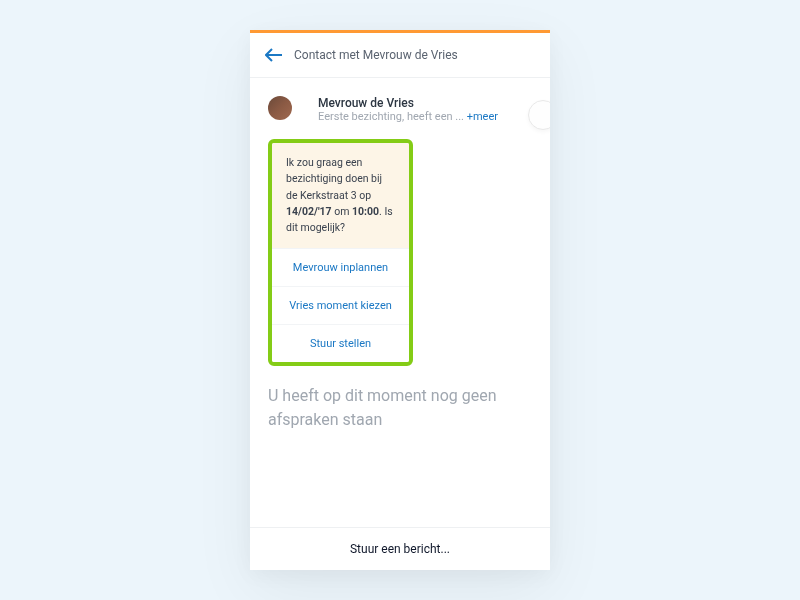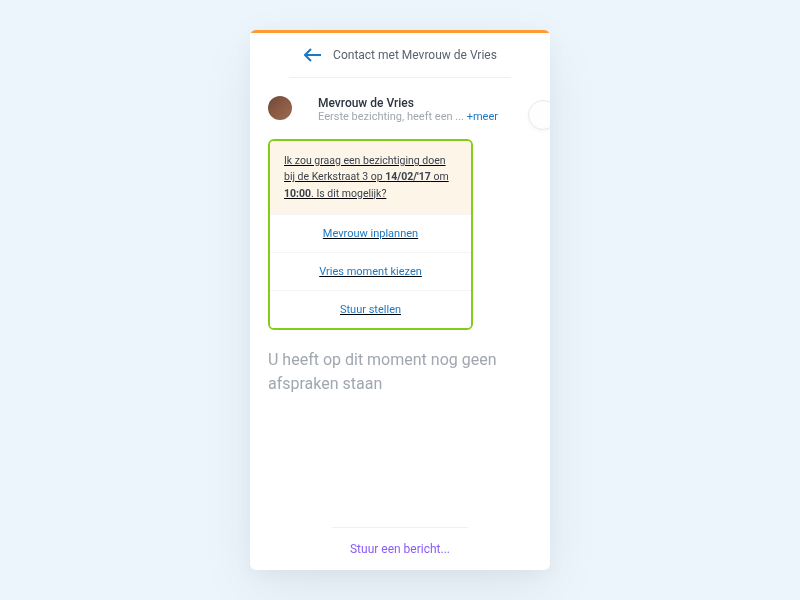--- a/index.html
+++ b/index.html
@@ -16,27 +16,26 @@
       align-items: center;
       justify-content: center;
       font-family: -apple-system, BlinkMacSystemFont, 'Segoe UI', Roboto, sans-serif;
       overflow: hidden;
     }
     
     .phone-frame {
       width: 300px;
       height: 540px;
       background: #fff;
-      border-radius: 6px;
+      border-radius: 0;
       box-shadow: 0 20px 60px rgba(0,0,0,0.06), 0 5px 20px rgba(0,0,0,0.04);
       display: flex;
       flex-direction: column;
       overflow: hidden;
       position: relative;
-      align-items: center;
     }
     
     .accent-bar {
       height: 3px;
       background: #ff9933;
       width: 100%;
     }
     
     .header {
       display: flex;
@@ -132,26 +131,25 @@
       top: 22px;
       width: 30px;
       height: 30px;
       border-radius: 50%;
       background: #fefefe;
       border: 1px solid #e8e8e8;
       box-shadow: 0 2px 4px rgba(0,0,0,0.04);
     }
     
     .card {
-      border: 2px solid #84cc16;
+      border: 4px solid #84cc16;
       border-radius: 6px;
       overflow: hidden;
       margin-bottom: 18px;
-      width: 205px;
-      text-decoration: underline;
+      width: 145px;
     }
     
     .card-msg {
       background: #fdf5e7;
       padding: 12px 14px;
       font-size: 10.5px;
       line-height: 1.55;
       color: #3a424e;
     }
     
@@ -177,21 +175,21 @@
       font-size: 16px;
       color: #a0a7b0;
       line-height: 1.5;
     }
     
     .input-bar {
       border-top: 1px solid #eef0f2;
       padding: 14px 18px;
       text-align: center;
       font-size: 12px;
-      color: #8b5cf6;
+      color: #0f172a;
       cursor: text;
     }
   </style>
 </head>
 <body>
 
 <div class="phone-frame">
   <div class="accent-bar"></div>
 
   <div class="header">

